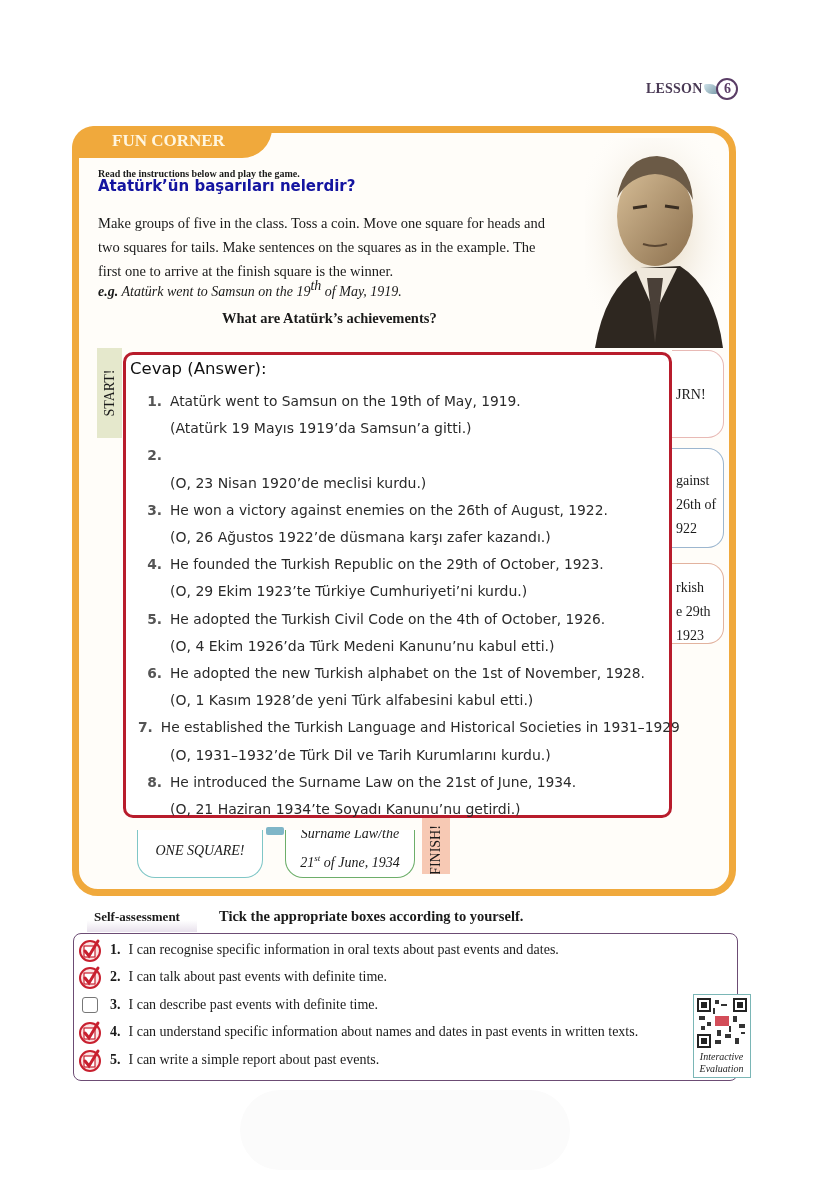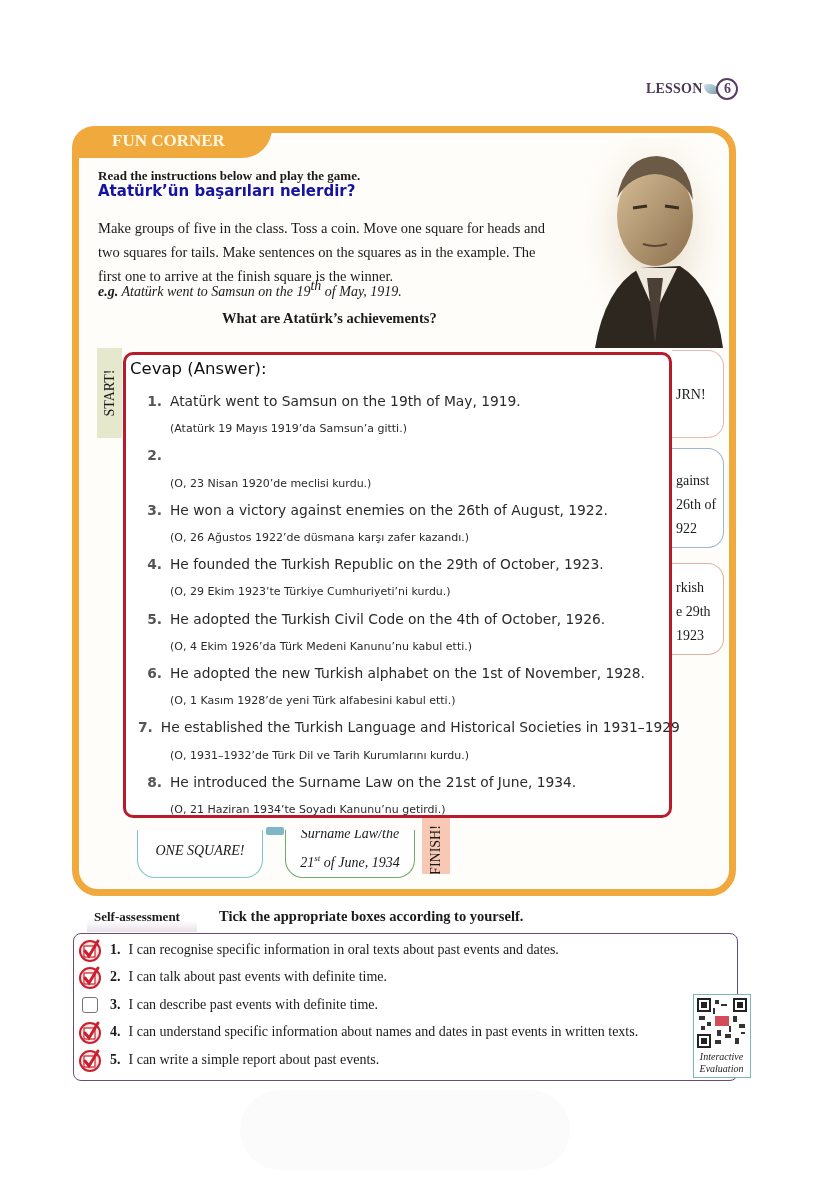--- a/index.html
+++ b/index.html
@@ -9,43 +9,43 @@
   .lesson { position: absolute; left: 646px; top: 78px; display: flex; align-items: center; }
   .lesson-label { font-family: "Liberation Serif", serif; font-weight: bold; font-size: 14px; color: #4a3a55; letter-spacing: 0.2px; }
   .lesson-swoosh { width: 14px; height: 10px; margin-left: 2px; background: linear-gradient(135deg, #cfe3ea, #7a9aa8); border-radius: 2px 8px 2px 8px; }
   .lesson-num { width: 22px; height: 22px; border: 2px solid #5a3d66; border-radius: 50%; font-size: 14px; font-weight: bold; color: #5a3d66; display: flex; align-items: center; justify-content: center; margin-left: -2px; background: #fff; }
 
   .fun-frame { position: absolute; left: 72px; top: 126px; width: 664px; height: 770px; border: 7px solid #f0a93c; border-radius: 26px; background: #fffdf9; }
   .fun-tab { position: absolute; left: 72px; top: 126px; width: 200px; height: 32px; background: #f0a93c; border-radius: 22px 0 30px 0; }
   .fun-tab-label { position: absolute; left: 112px; top: 131px; font-family: "Liberation Serif", serif; font-weight: bold; font-size: 17px; color: #fff6df; }
 
   .instr { position: absolute; left: 98px; top: 168px; width: 470px; }
-  .instr-bold { font-weight: bold; font-size: 13px; }
+  .instr-bold { font-weight: bold; font-size: 10px; }
   .instr-turkish { font-family: "DejaVu Sans", sans-serif; font-weight: bold; font-size: 15px; color: #1414a0; margin-top: -2px; }
   .instr-body { font-size: 14.5px; line-height: 24px; margin-top: 16px; }
   .example { position: absolute; left: 98px; top: 278px; font-size: 14px; font-style: italic; }
   .example b { font-style: italic; }
   .example sup { font-size: 14px; }
   .question { position: absolute; left: 222px; top: 310px; font-size: 14.5px; font-weight: bold; }
 
   .portrait { position: absolute; left: 585px; top: 138px; width: 140px; height: 210px; }
 
   .start-tab { position: absolute; left: 97px; top: 348px; width: 25px; height: 90px; background: #e5e8cc; display: flex; align-items: center; justify-content: center; }
   .start-tab span { transform: rotate(-90deg); font-size: 14px; white-space: nowrap; }
 
   .side-sq { position: absolute; left: 672px; width: 52px; border: 1.5px solid; border-left: none; border-radius: 0 16px 16px 0; background: #fff; font-size: 14px; line-height: 24px; padding: 4px 0 0 4px; overflow: hidden; white-space: nowrap; }
   .sq-a { top: 350px; height: 88px; border-color: #e8b9b5; padding-top: 32px; }
   .sq-b { top: 448px; height: 100px; border-color: #9cb6cf; padding-top: 20px; }
-  .sq-c { top: 563px; height: 92px; border-color: #e2b29e; padding-top: 12px; }
+  .sq-c { top: 563px; height: 81px; border-color: #e2b29e; padding-top: 12px; }
 
   .answer { position: absolute; left: 123px; top: 352px; width: 549px; height: 466px; border: 3px solid #b81c2c; border-radius: 10px; background: #ffffff; padding: 4px 0 0 4px; font-family: "DejaVu Sans", sans-serif; }
   .answer-title { font-size: 16.5px; color: #111; margin-bottom: 10px; }
   .ans-item { display: flex; font-size: 13.8px; line-height: 27.2px; color: #2a2a2a; white-space: nowrap; }
   .ans-num { width: 24px; text-align: right; margin-right: 8px; font-weight: bold; color: #555; margin-left: 8px; }
-  .ans-tr { padding-left: 40px; font-size: 11px; line-height: 27.2px; color: #2a2a2a; white-space: nowrap; }
+  .ans-tr { padding-left: 40px; font-size: 14px; line-height: 27.2px; color: #2a2a2a; white-space: nowrap; }
 
   .bottom-sq { position: absolute; top: 830px; height: 48px; background: #fff; border: 1.8px solid; border-top: none; border-radius: 0 0 18px 18px; font-size: 14px; text-align: center; font-style: italic; }
   .sq-one { left: 137px; width: 126px; border-color: #7fc6c6; line-height: 30px; padding-top: 0px; }
   .sq-surname { left: 285px; width: 130px; border-color: #6dae6a; line-height: 24px; padding-top: 0px; overflow: hidden; }
   .sq-surname sup { font-size: 9px; }
   .arrow-conn { position: absolute; left: 266px; top: 827px; width: 18px; height: 8px; background: #7fb6c8; border-radius: 2px; }
   .finish-tab { position: absolute; left: 422px; top: 818px; width: 28px; height: 56px; background: #f7c9b4; overflow: hidden; display: flex; align-items: center; justify-content: center; }
   .finish-tab span { transform: rotate(-90deg); font-size: 14px; white-space: nowrap; margin-top: 8px; }
 
   .sa-label { position: absolute; left: 87px; top: 906px; width: 110px; height: 26px; background: linear-gradient(#ffffff 55%, #e8e1ec 100%); font-weight: bold; font-size: 13px; padding: 3px 0 0 7px; }

